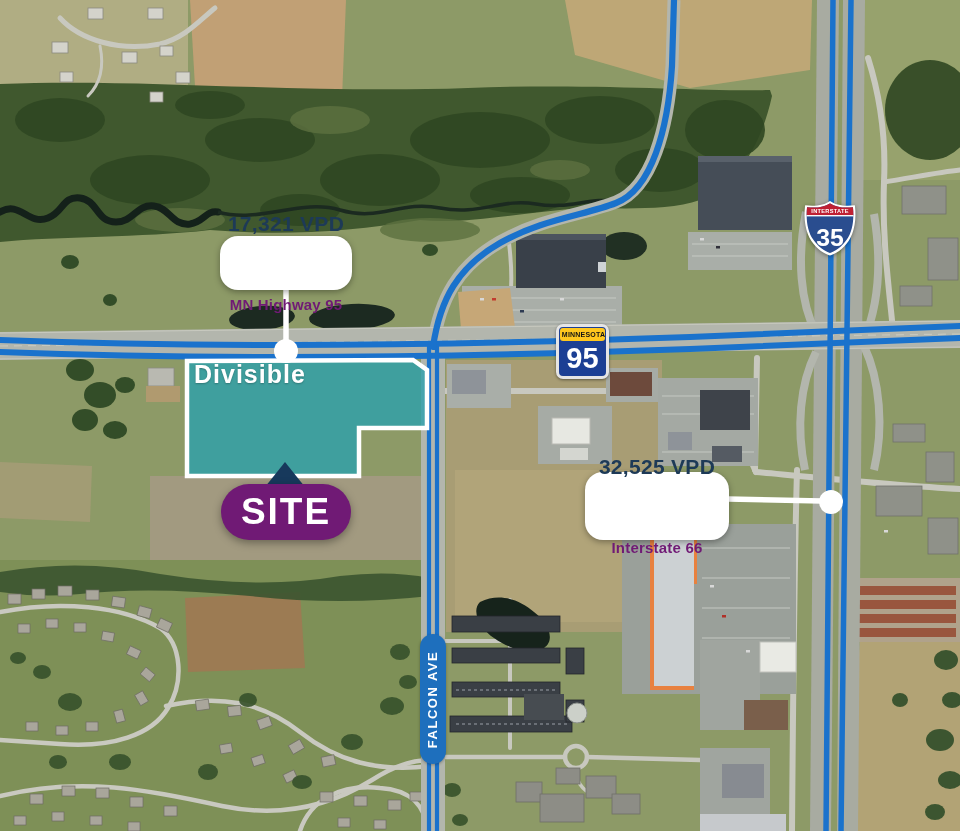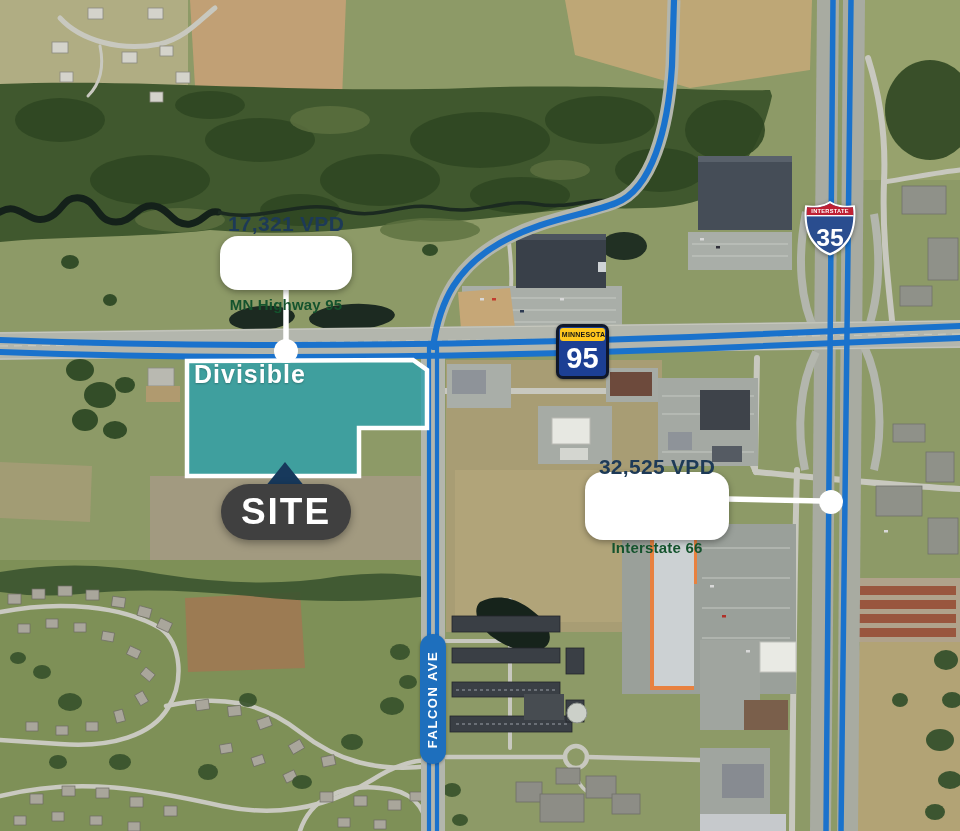--- a/index.html
+++ b/index.html
@@ -5,41 +5,41 @@
   html,body{margin:0;padding:0;background:#222;}
   #stage{position:relative;width:960px;height:831px;overflow:hidden;
          font-family:"Liberation Sans",sans-serif;background:#8d9a67;}
   #stage svg.bg{position:absolute;left:0;top:0;}
   .abs{position:absolute;}
   
   .callout{background:#fff;border-radius:18px;box-shadow:0 2px 6px rgba(0,0,0,.35);
            display:flex;flex-direction:column;align-items:center;justify-content:center;
            text-align:center;line-height:1.15;gap:24px;}
   .callout .vpd{font-size:21px;font-weight:bold;color:#1d3a57;letter-spacing:.3px;}
-  .callout .road{font-size:15px;font-weight:bold;color:#14532d;letter-spacing:.2px;margin-top:36px;}
+  .callout .road{font-size:15px;font-weight:bold;color:#701a75;letter-spacing:.2px;margin-top:36px;}
   
-  .site-badge{left:221px;top:484px;width:130px;height:56px;background:#404040;
+  .site-badge{left:221px;top:484px;width:130px;height:56px;background:#701a75;
               border-radius:28px;display:flex;align-items:center;justify-content:center;
               box-shadow:0 3px 8px rgba(0,0,0,.35);}
   .site-badge .txt{color:#fff;font-size:37px;font-weight:bold;letter-spacing:2px;}
   .site-pointer{left:265px;top:462px;width:0;height:0;border-left:20px solid transparent;
                 border-right:20px solid transparent;border-bottom:25px solid #17395c;}
   .divisible{left:194px;top:360px;color:#fff;font-size:25px;font-weight:bold;
              letter-spacing:1px;text-shadow:0 1px 2px rgba(0,0,0,.25);}
   
   .falcon{left:420px;top:634px;width:26px;height:130px;background:#1e6fbd;
           border-radius:13px;display:flex;align-items:center;justify-content:center;
           box-shadow:0 1px 3px rgba(0,0,0,.3);}
   .falcon span{color:#fff;font-size:13px;font-weight:bold;letter-spacing:1.5px;
                white-space:nowrap;transform:rotate(-90deg);}
   
   .i35{left:803px;top:199px;width:54px;height:58px;filter:drop-shadow(0 1px 2px rgba(0,0,0,.4));}
   
   .mn95{left:556px;top:324px;width:53px;height:55px;background:#1c3f94;
-        border:3px solid #0f172a;border-radius:7px;box-sizing:border-box;
+        border:3px solid #e5e5e5;border-radius:7px;box-sizing:border-box;
         box-shadow:0 1px 3px rgba(0,0,0,.45);}
   .mn95 .band{position:absolute;left:1px;right:1px;top:1px;height:13px;background:#ffc71e;
               border-radius:3px;display:flex;align-items:center;justify-content:center;gap:2px;}
   .mn95 .band .nm{font-size:7px;font-weight:bold;color:#141414;letter-spacing:.2px;}
   .mn95 .num{position:absolute;left:0;right:0;top:13px;bottom:0;display:flex;
              align-items:center;justify-content:center;color:#fff;font-size:29px;font-weight:bold;}
 </style>
 </head>
 <body>
 

